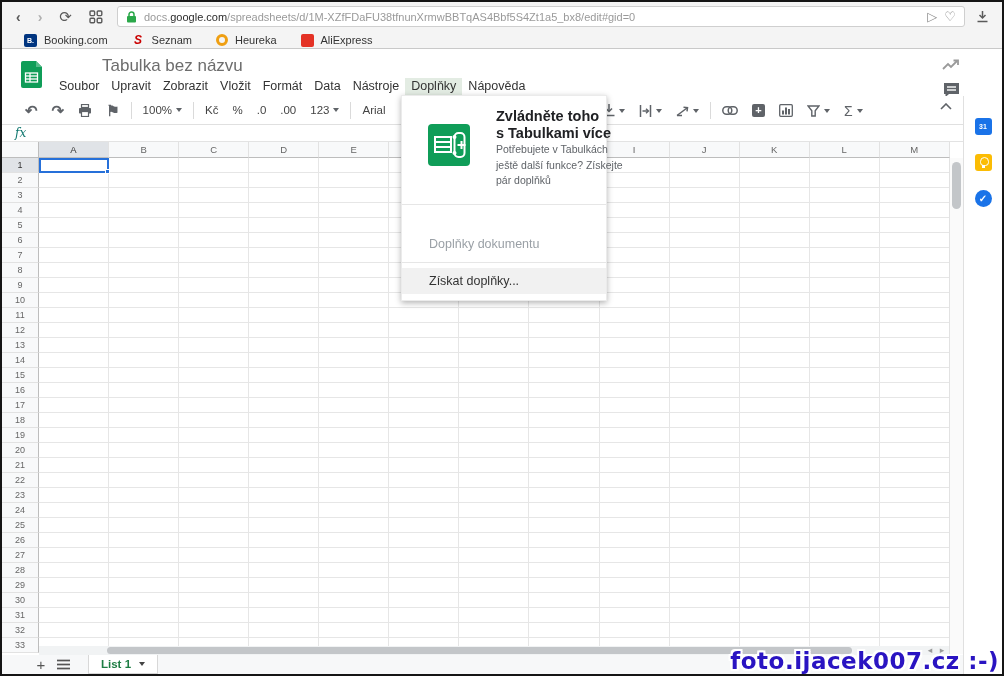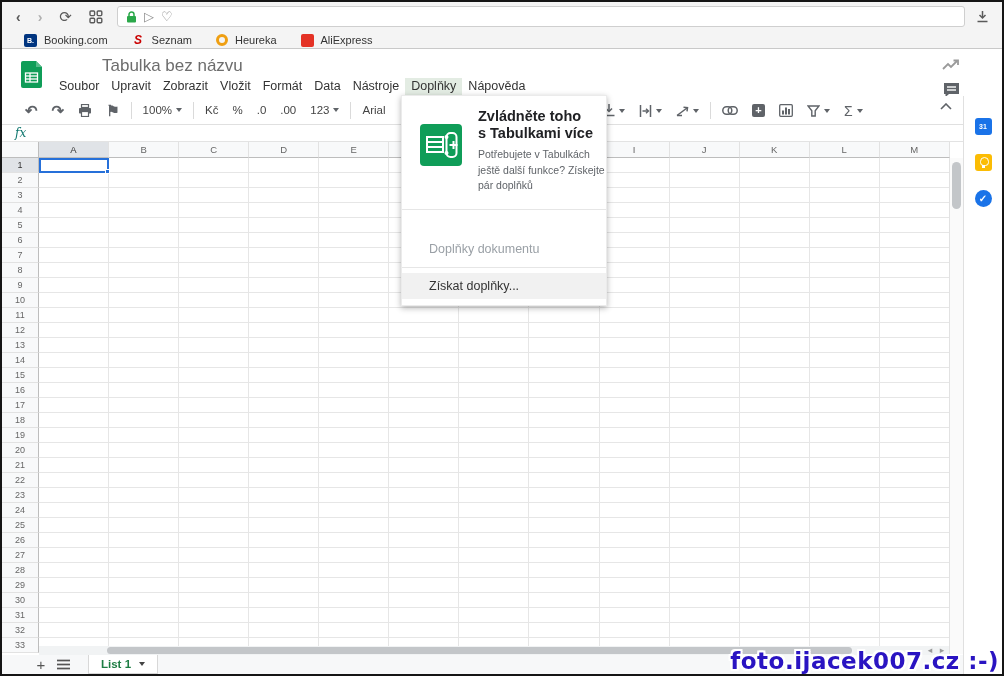--- a/index.html
+++ b/index.html
@@ -85,24 +85,24 @@
   
   .sheet-bar { position:absolute; left:0; top:653px; width:961px; height:19px; background:#f7f8f9; display:flex; align-items:stretch; }
   .sb-btn { width:22px; display:flex; align-items:center; justify-content:center; color:#555; font-size:15px; cursor:pointer; }
   .sb-btn:first-child { margin-left:28px; }
   .sheet-tab { margin-left:14px; background:#fff; border:1px solid #d8d8d8; border-top:none; display:flex; align-items:center; gap:8px; padding:0 12px; cursor:pointer; }
   .sheet-tab .lbl { color:#1d7d43; font-size:11.5px; font-weight:bold; }
   .tab-caret { width:0; height:0; border-left:3.5px solid transparent; border-right:3.5px solid transparent; border-top:4px solid #444; }
 
   
   .dropdown { position:absolute; left:333px; top:93px; width:206px; background:#fff; box-shadow:0 2px 6px rgba(0,0,0,.3); border:1px solid #ebebeb; z-index:50; padding-bottom:6px; }
-  .promo { display:flex; gap:16px; padding:12px 14px 10px 18px; }
+  .promo { display:flex; gap:26px; padding:12px 14px 10px 26px; }
   .promo-icon { flex:none; margin-top:16px; }
   .promo-title { font-size:14.5px; font-weight:bold; color:#202124; line-height:17px; }
-  .promo-body { margin-top:5px; font-size:10.5px; color:#5f6368; line-height:15.5px; width:130px; }
+  .promo-body { font-size:10.5px; color:#5f6368; line-height:15.5px; width:130px; }
   .mdivider { height:1px; background:#e6e6e6; margin:5px 0; }
   .mitem { font-size:12.5px; padding:6px 10px 6px 27px; cursor:pointer; white-space:nowrap; }
   .mitem.disabled { color:var(--disabled_text); cursor:default;margin-top:26px; }
   .mitem.highlighted { background:var(--hover_gray); color:#333; }
 
   
   .watermark { position:absolute; right:3px; bottom:0px; z-index:99; font-family:"DejaVu Sans", sans-serif; font-size:23px; font-weight:bold; color:var(--watermark_blue); letter-spacing:0.5px;
     text-shadow:-2px -2px 0 #fff, 2px -2px 0 #fff, -2px 2px 0 #fff, 2px 2px 0 #fff, 0 -2px 0 #fff, 0 2px 0 #fff, -2px 0 0 #fff, 2px 0 0 #fff; }
 
   svg { display:block; }
@@ -129,20 +129,21 @@
             </svg>
         </span>
       </div>
       <div class="url-field">
         <span class="lock-ic">
           <svg width="11" height="12" viewBox="0 0 11 12">
               <rect x="1" y="5" width="9" height="6.5" rx="1" fill="#2bа84a" style="fill:#2ba84a"></rect>
               <path d="M3 5 V3.5 a2.5 2.5 0 0 1 5 0 V5" fill="none" stroke="#2ba84a" stroke-width="1.5"></path>
             </svg>
         </span>
+        <span class="url-text"><span class="u-dim">docs.</span><span class="u-dark">google.com</span><span class="u-dim">/spreadsheets/d/1M-XZfFDaFU38tfnunXrmwBBTqAS4Bbf5S4Zt1a5_bx8/edit#gid=0</span></span>
         <span class="fld-ic">▷</span>
         <span class="fld-ic">♡</span>
       </div>
       <span class="dl-ic">
         <svg width="13" height="13" viewBox="0 0 13 13">
             <g stroke="#5a5a5a" stroke-width="1.5" fill="none">
               <path d="M6.5 1 v6.5"></path>
               <path d="M3.5 5 L6.5 8 L9.5 5"></path>
               <path d="M1.5 11.5 h10"></path>
             </g>

